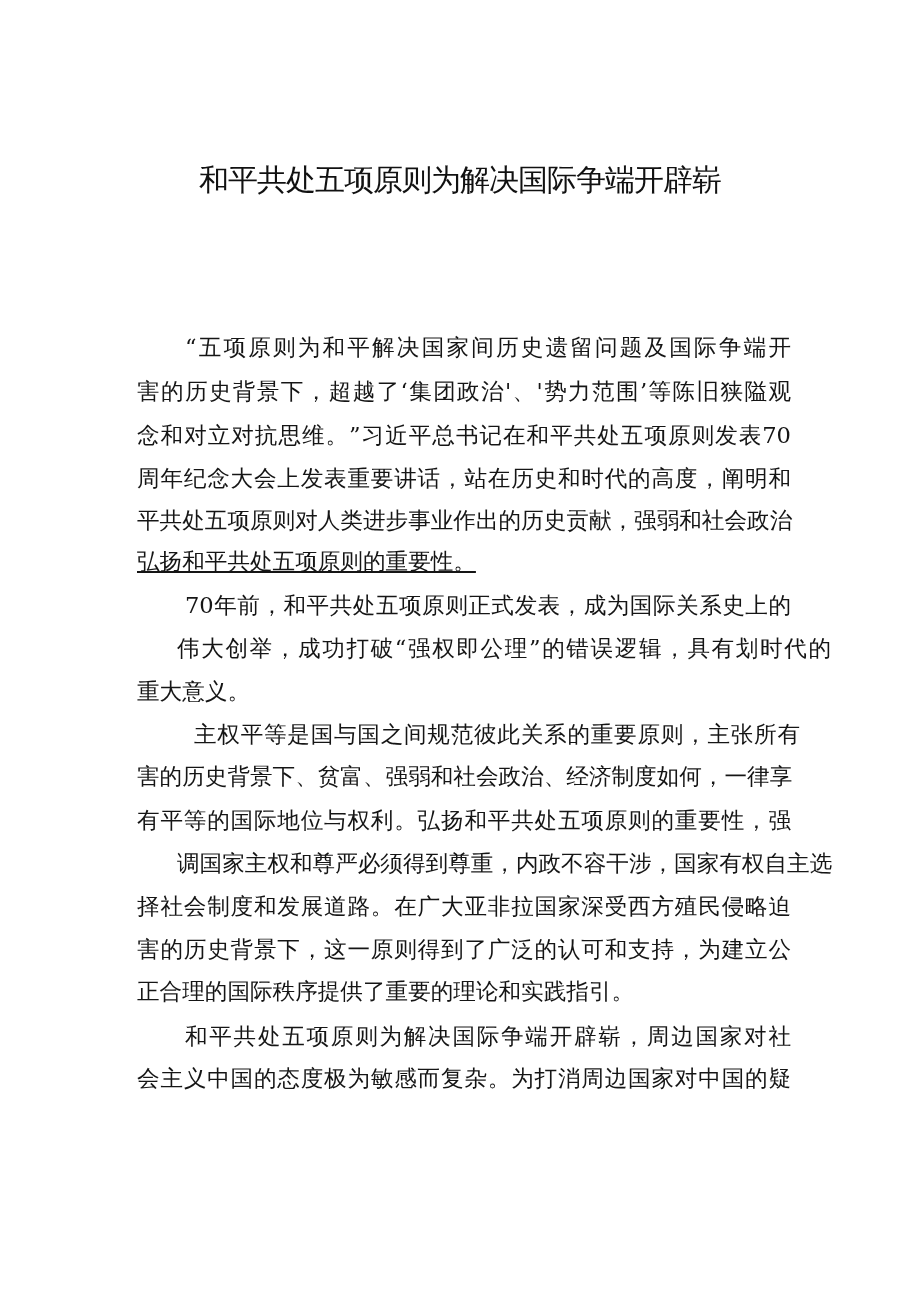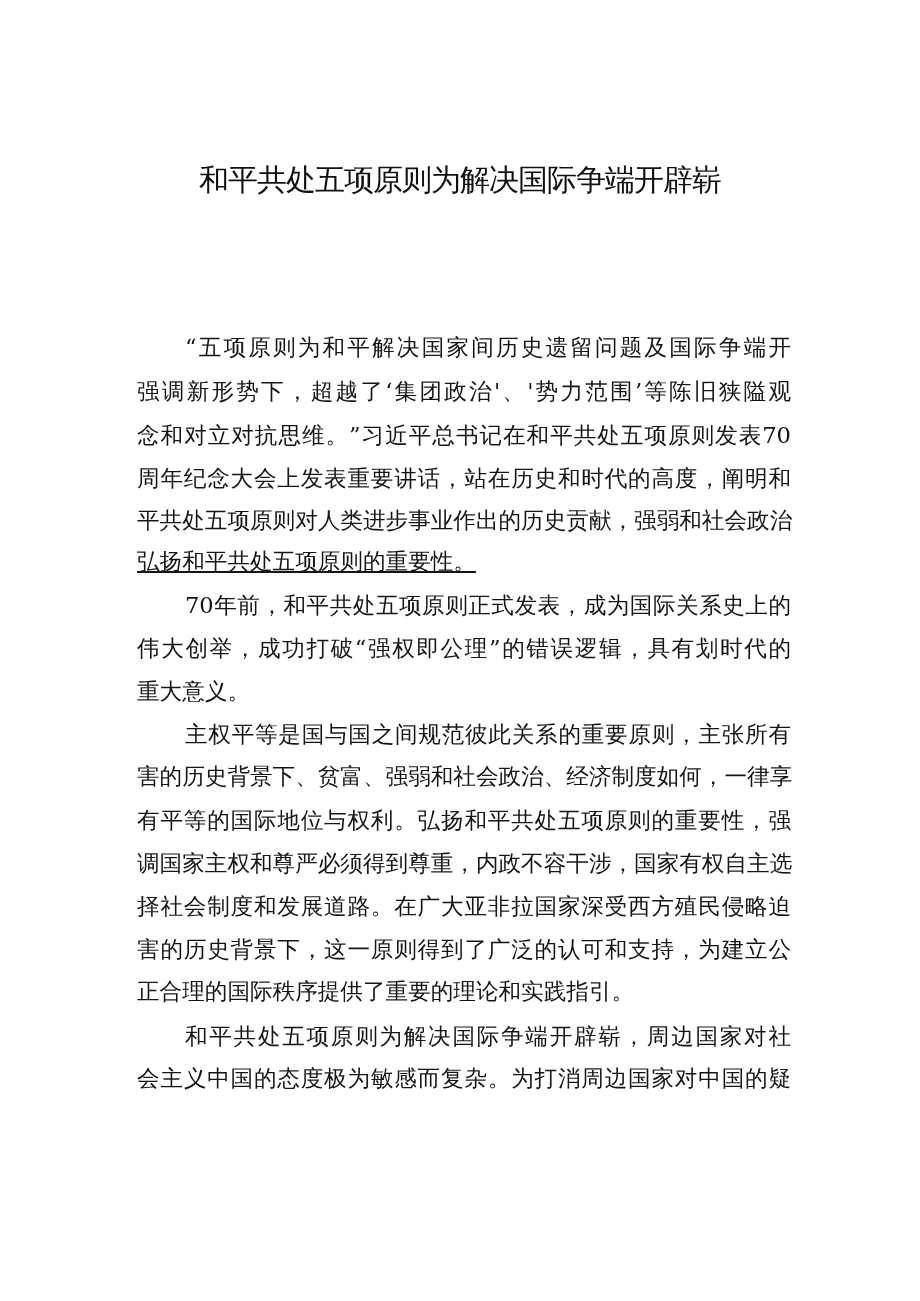--- a/index.html
+++ b/index.html
@@ -59,38 +59,38 @@
 <body>
 
 <div class="page">
 
   <div class="title l1">和平共处五项原则为解决国际争端开辟崭</div>
 
   <div class="body" style="top:0;">
 
     <div>
       <div class="line indent" style="top:324px;">“五项原则为和平解决国家间历史遗留问题及国际争端开</div>
-      <div class="line" style="top:368px;">强调新形势下，超越了‘集团政治'、'势力范围’等陈旧狭隘观</div>
+      <div class="line" style="top:368px;">害的历史背景下，超越了‘集团政治'、'势力范围’等陈旧狭隘观</div>
       <div class="line" style="top:412px;">念和对立对抗思维。”习近平总书记在和平共处五项原则发表70</div>
       <div class="line" style="top:455px;">周年纪念大会上发表重要讲话，站在历史和时代的高度，阐明和</div>
       <div class="line" style="top:497px;">平共处五项原则对人类进步事业作出的历史贡献，强弱和社会政治</div>
       <div class="line last" style="top:538px;text-decoration:underline;">弘扬和平共处五项原则的重要性。</div>
     </div>
 
     <div>
       <div class="line indent" style="top:582px;">70年前，和平共处五项原则正式发表，成为国际关系史上的</div>
-      <div class="line" style="top:625px;">伟大创举，成功打破“强权即公理”的错误逻辑，具有划时代的</div>
+      <div class="line" style="top:625px;margin-left:40px;">伟大创举，成功打破“强权即公理”的错误逻辑，具有划时代的</div>
       <div class="line last" style="top:668px;">重大意义。</div>
     </div>
 
     <div>
-      <div class="line indent" style="top:711px;">主权平等是国与国之间规范彼此关系的重要原则，主张所有</div>
+      <div class="line indent" style="top:711px;margin-left:9px;">主权平等是国与国之间规范彼此关系的重要原则，主张所有</div>
       <div class="line" style="top:753px;">害的历史背景下、贫富、强弱和社会政治、经济制度如何，一律享</div>
       <div class="line" style="top:797px;">有平等的国际地位与权利。弘扬和平共处五项原则的重要性，强</div>
-      <div class="line" style="top:840px;">调国家主权和尊严必须得到尊重，内政不容干涉，国家有权自主选</div>
+      <div class="line" style="top:840px;margin-left:40px;">调国家主权和尊严必须得到尊重，内政不容干涉，国家有权自主选</div>
       <div class="line" style="top:883px;">择社会制度和发展道路。在广大亚非拉国家深受西方殖民侵略迫</div>
       <div class="line" style="top:926px;">害的历史背景下，这一原则得到了广泛的认可和支持，为建立公</div>
       <div class="line last" style="top:968px;">正合理的国际秩序提供了重要的理论和实践指引。</div>
     </div>
 
     <div>
       <div class="line indent" style="top:1013px;">和平共处五项原则为解决国际争端开辟崭，周边国家对社</div>
       <div class="line" style="top:1055px;">会主义中国的态度极为敏感而复杂。为打消周边国家对中国的疑</div>
     </div>
   </div>

